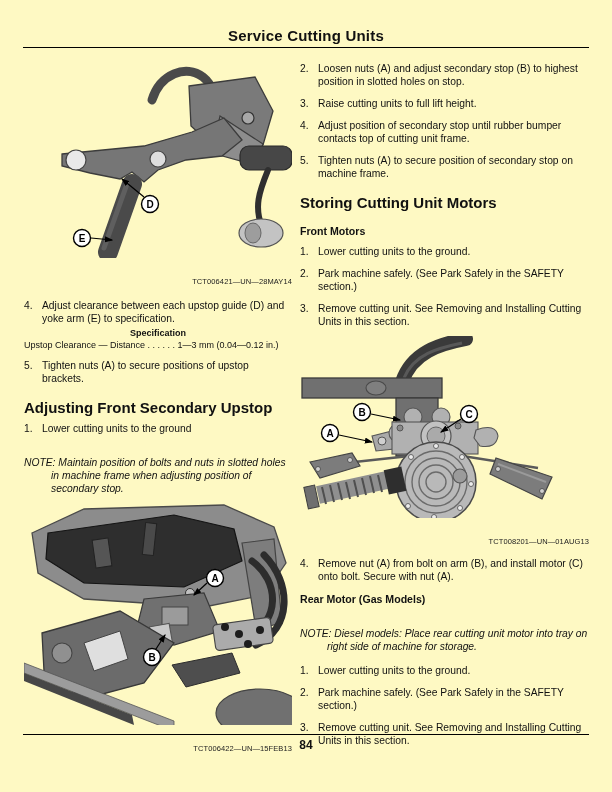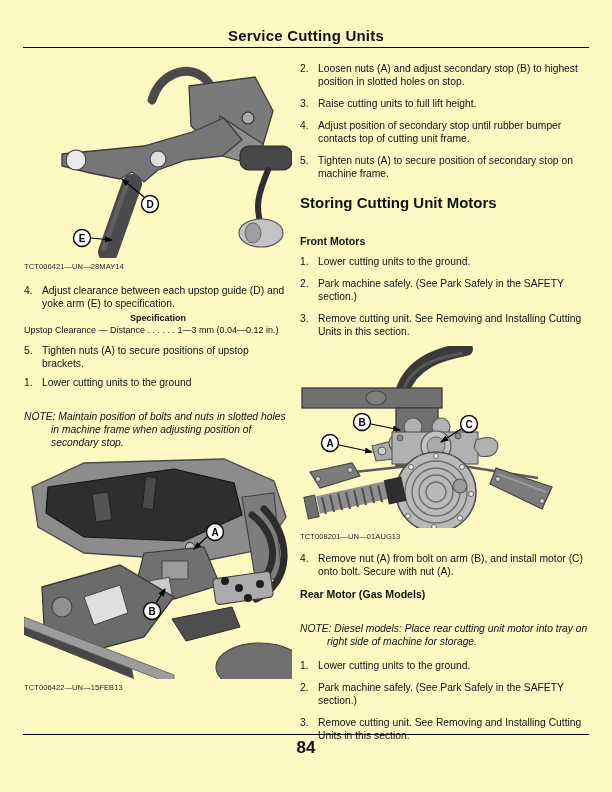--- a/index.html
+++ b/index.html
@@ -11,34 +11,34 @@
   .title {
     position:absolute; top:27px; left:0; width:100%;
     text-align:center; font-size:15px; font-weight:bold; letter-spacing:0.2px;
   }
   .title-rule { position:absolute; top:47px; left:23px; width:566px; border-top:1.7px solid #000; }
   .col { position:absolute; top:56px; font-size:10.3px; line-height:13px; }
   .col-left  { left:24px; width:268px; }
   .col-right { left:300px; width:289px; }
   figure { margin:0; padding:0; }
   .fig-caption {
-    text-align:left; font-size:7.5px; line-height:9px; margin-top:1px;
+    text-align:right; font-size:7.5px; line-height:9px; margin-top:16px;
     letter-spacing:0.1px; color:#222;
   }
   .step { display:flex; margin-top:9px; }
   .step .num { width:18px; flex:none; }
   .step .txt { flex:1; }
   .sec-heading { font-size:15px; line-height:16px; font-weight:bold; margin-top:15px; }
-  .sub-heading { font-size:10.6px; line-height:13px; font-weight:bold; margin-top:24px; }
+  .sub-heading { font-size:10.6px; line-height:13px; font-weight:bold; margin-top:14px; }
   .note { font-style:italic; margin-top:21px; padding-left:27px; text-indent:-27px; }
   .spec-head { text-align:center; font-weight:bold; font-size:9px; line-height:10px; margin-top:3px; }
   .spec-line { font-size:9px; line-height:10px; margin-top:2px; }
   .mt-sm { margin-top:6px; }
   .footer-rule { position:absolute; left:23px; top:734px; width:566px; border-top:1.3px solid #000; }
-  .page-num { position:absolute; top:738px; left:0; width:100%; text-align:center; font-size:17px; font-weight:bold; }
+  .page-num { position:absolute; top:738px; left:0; width:100%; text-align:center; font-size:12px; font-weight:bold; }
   svg text.callout-letter { font-family:"Liberation Sans", sans-serif; font-size:10px; font-weight:bold; }
 </style>
 </head>
 <body>
 
 <div class="page">
 
   <div class="title">Service Cutting Units</div>
   <div class="title-rule"></div>
 
@@ -90,20 +90,21 @@
       <span class="txt">Adjust clearance between each upstop guide (D) and yoke arm (E) to specification.</span>
     </div>
     <div class="spec-head">Specification</div>
     <div class="spec-line">Upstop Clearance — Distance . . . . . . 1—3 mm (0.04—0.12 in.)</div>
 
     <div class="step">
       <span class="num">5.</span>
       <span class="txt">Tighten nuts (A) to secure positions of upstop brackets.</span>
     </div>
 
+    <div class="sec-heading">Adjusting Front Secondary Upstop</div>
 
     <div class="step mt-sm">
       <span class="num">1.</span>
       <span class="txt">Lower cutting units to the ground</span>
     </div>
 
     <div class="note">NOTE: Maintain position of bolts and nuts in slotted holes in machine frame when adjusting position of secondary stop.</div>
 
     <figure style="margin-top:8px">
       <svg width="268" height="222" viewBox="0 0 268 222">

